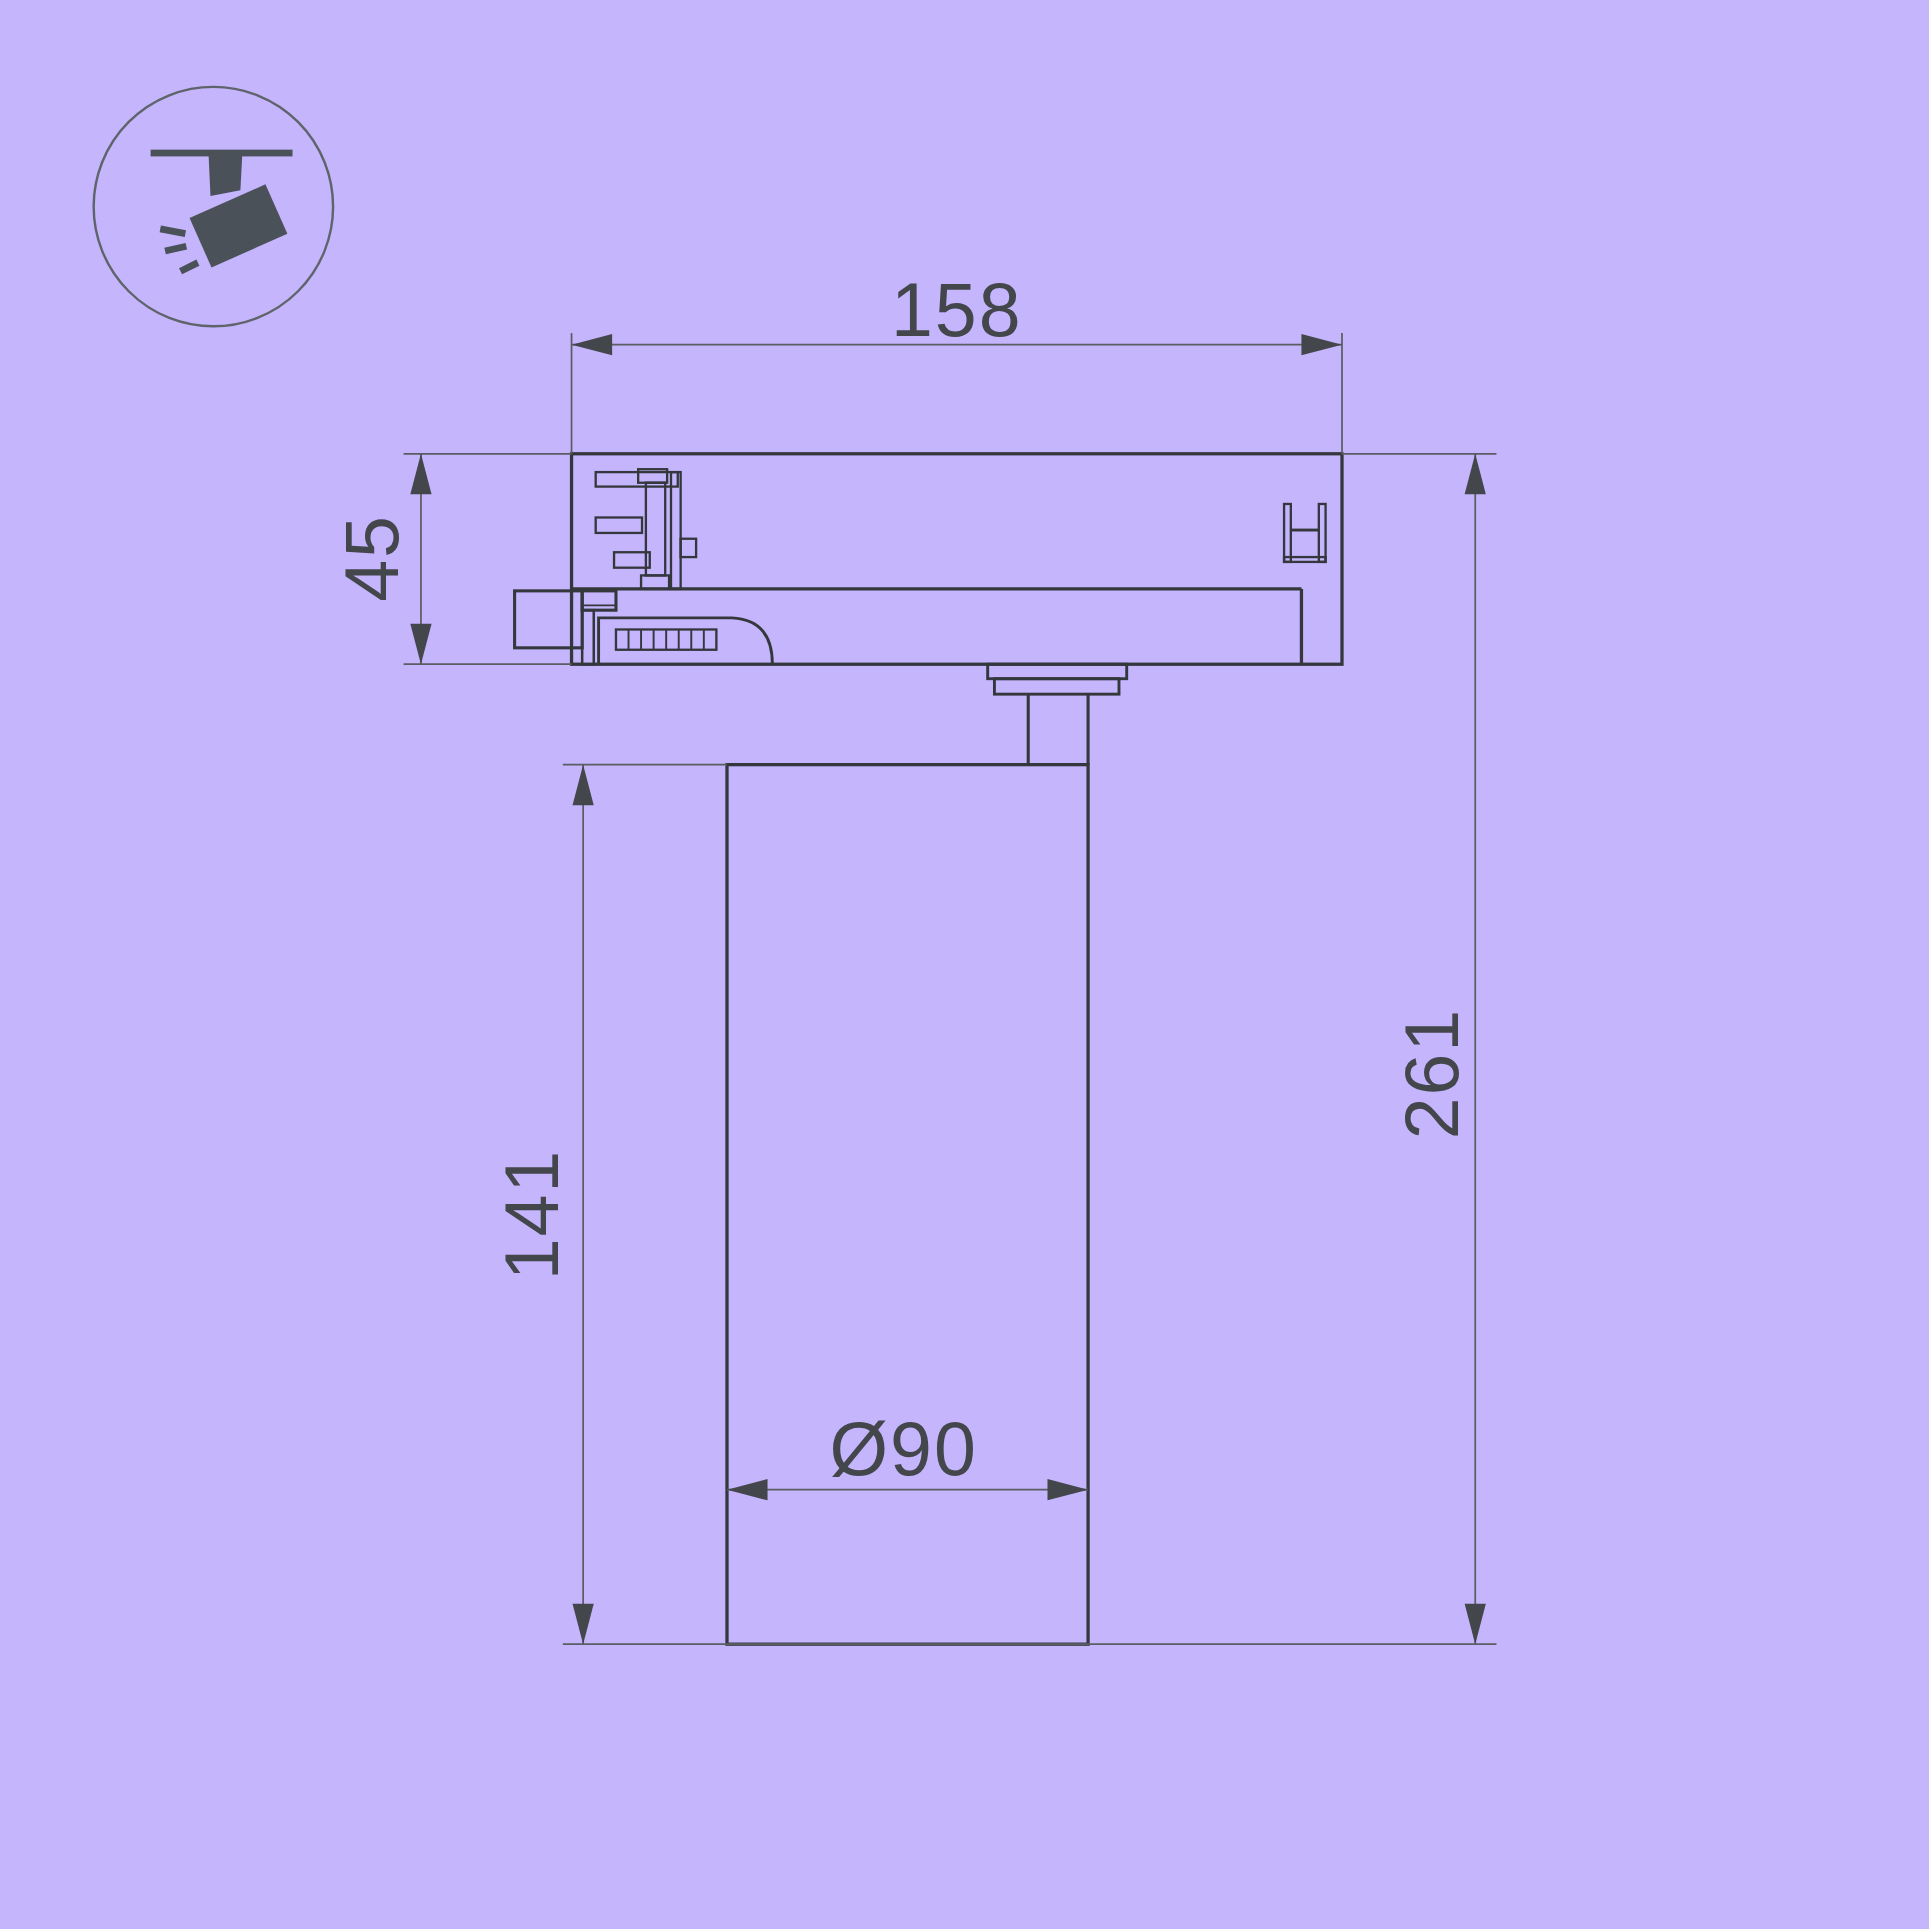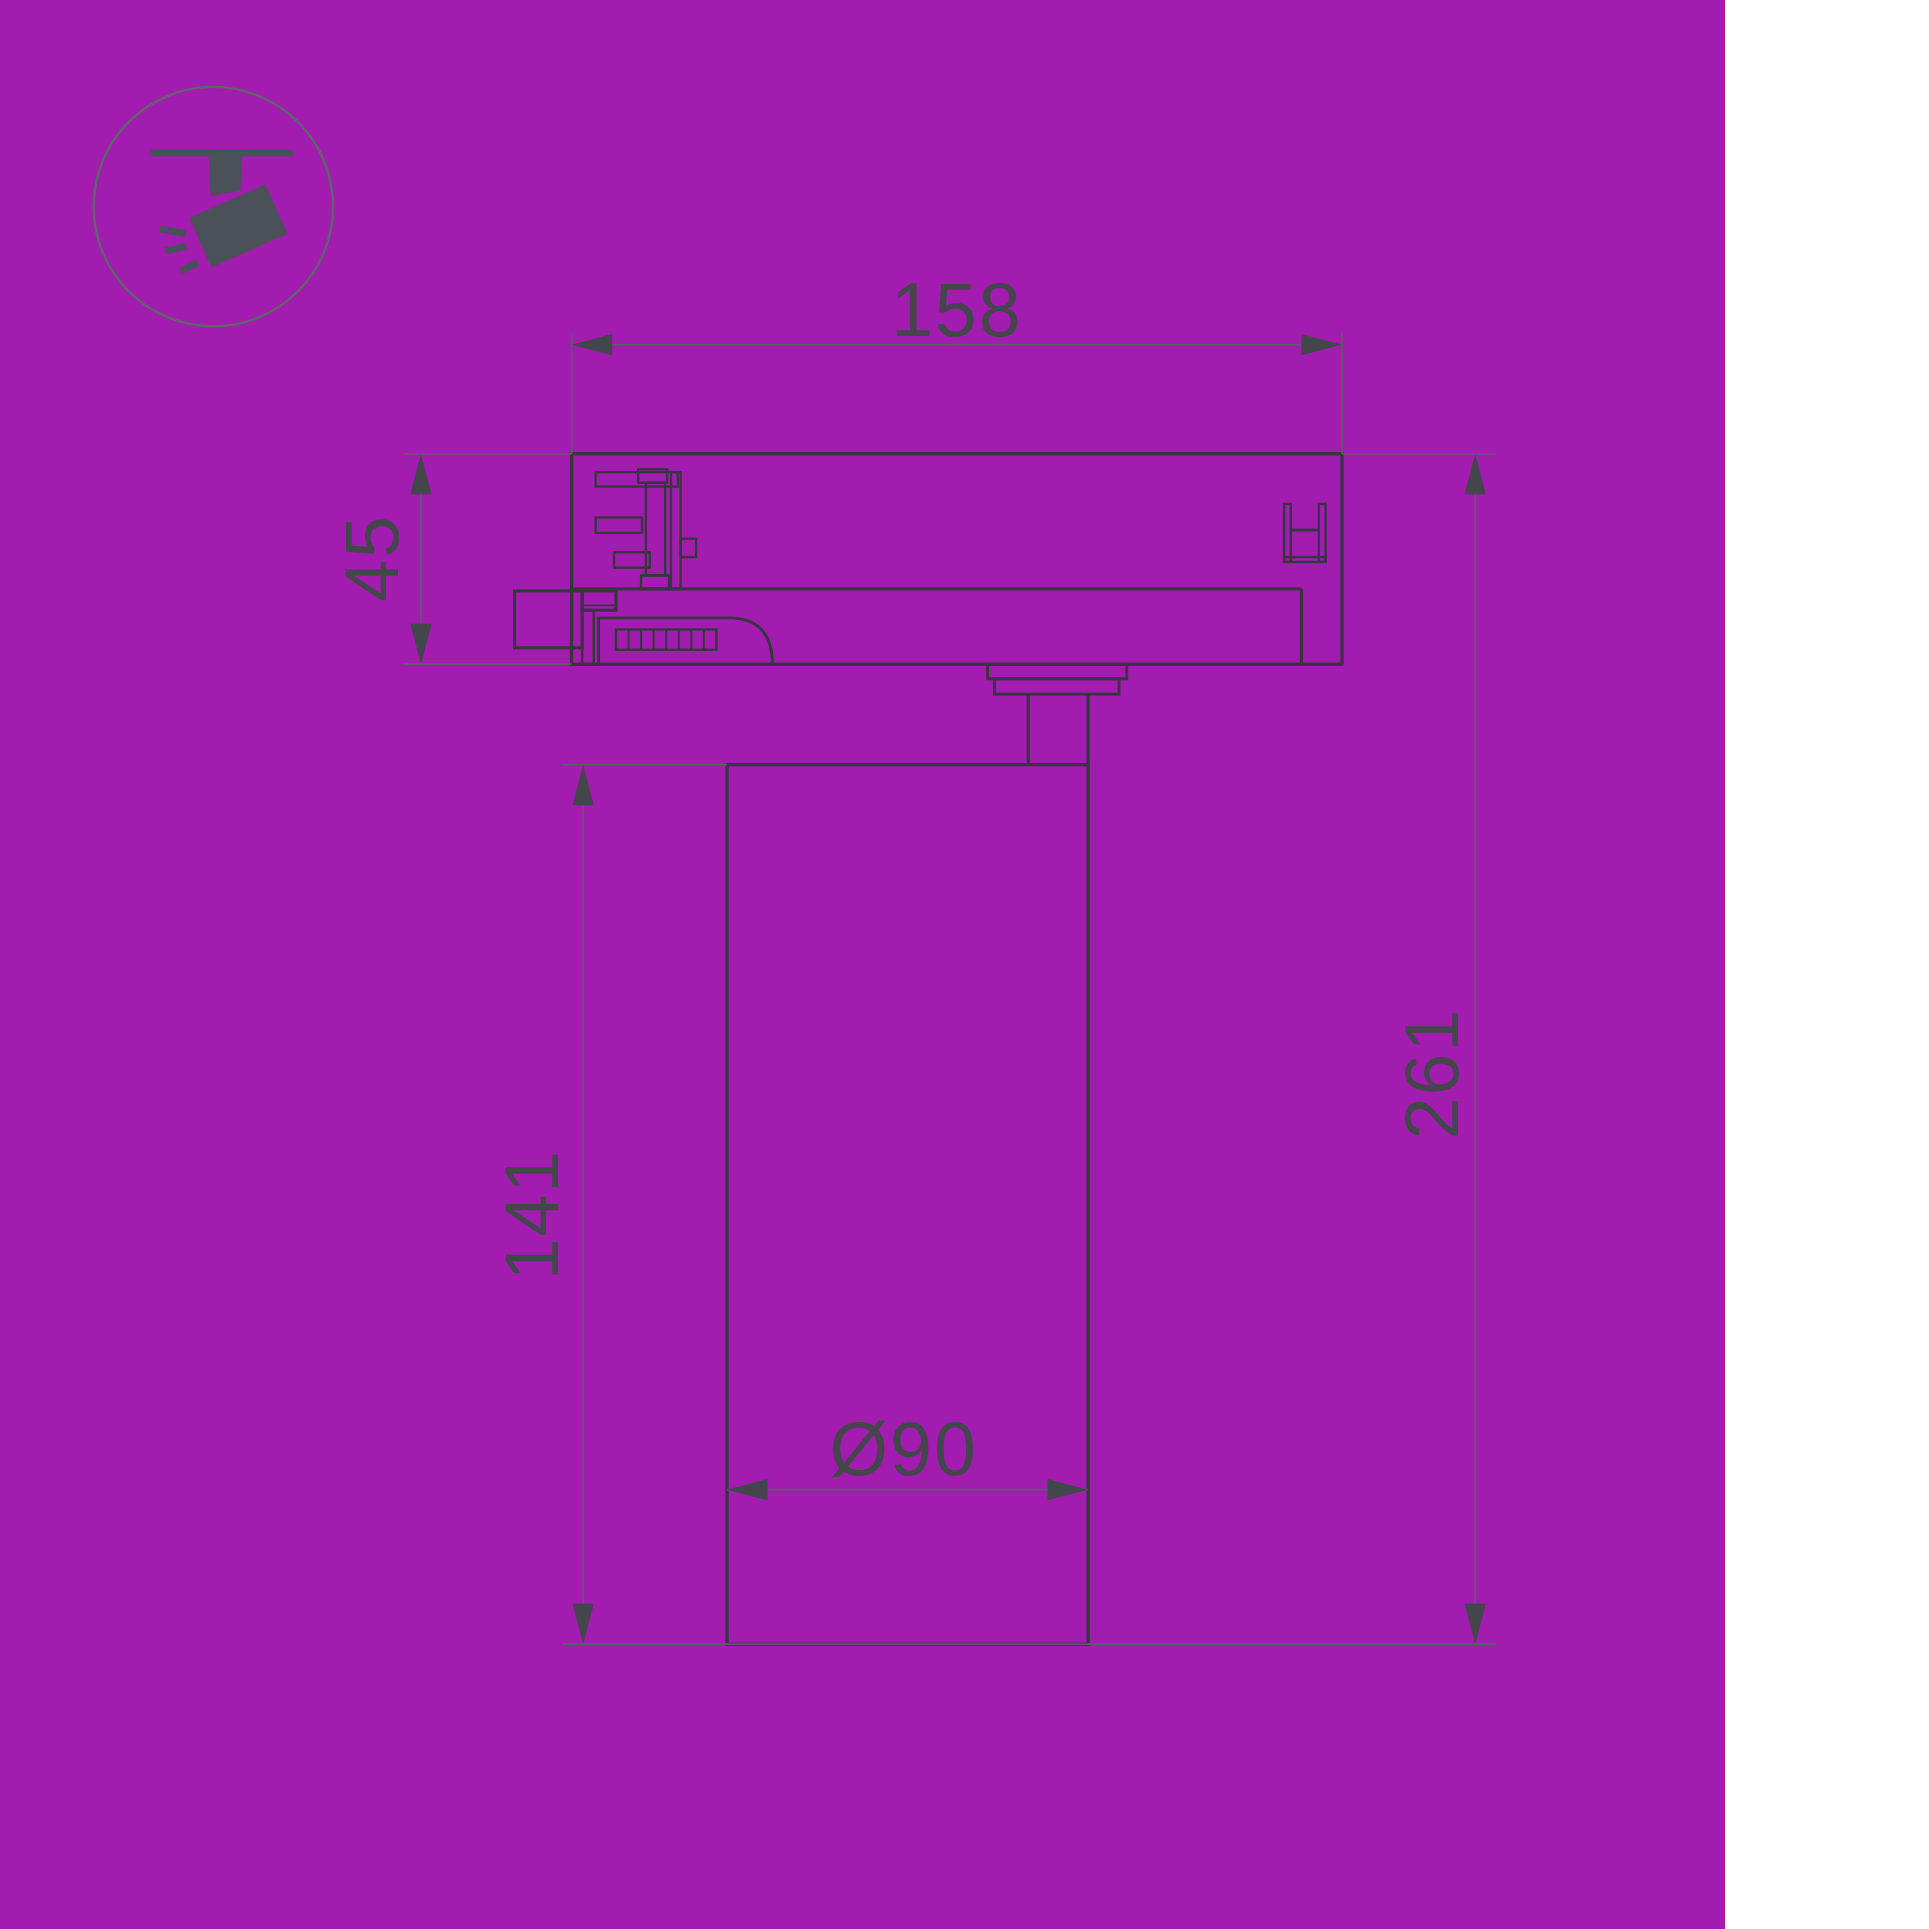--- a/index.html
+++ b/index.html
@@ -1,19 +1,19 @@
 <!DOCTYPE html>
 <html><head>
 <meta charset="utf-8">
 <style>
   html,body{margin:0;padding:0;background:#ffffff;}
   .canvas{
     position:relative;
-    width:1725px;height:1929px;
-    background:#a21caf;
+    width:1929px;height:1929px;
+    background:#c4b5fd;
     font-family:"Liberation Sans", sans-serif;
     overflow:hidden;
   }
   svg{display:block;}
   .dim-text{
     font-family:"Liberation Sans", sans-serif;
     font-size:78px;
     letter-spacing:2px;
     fill:#43474c;
   }

